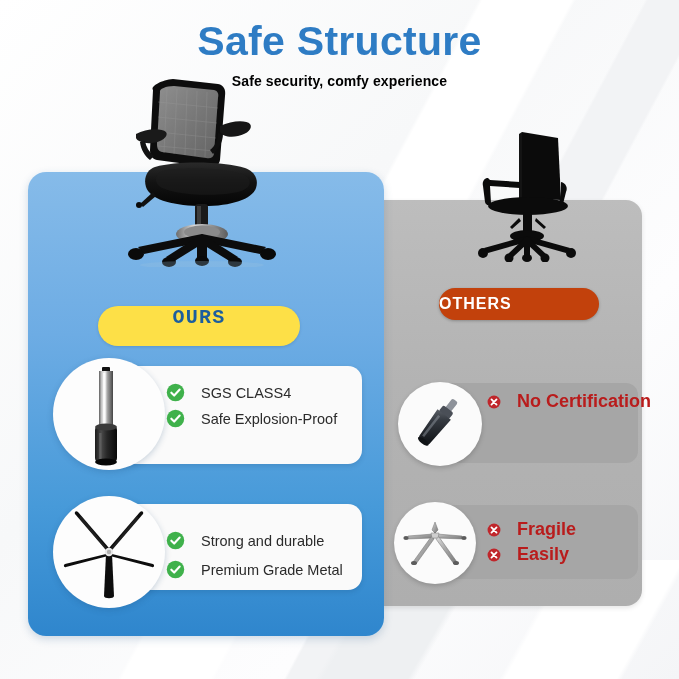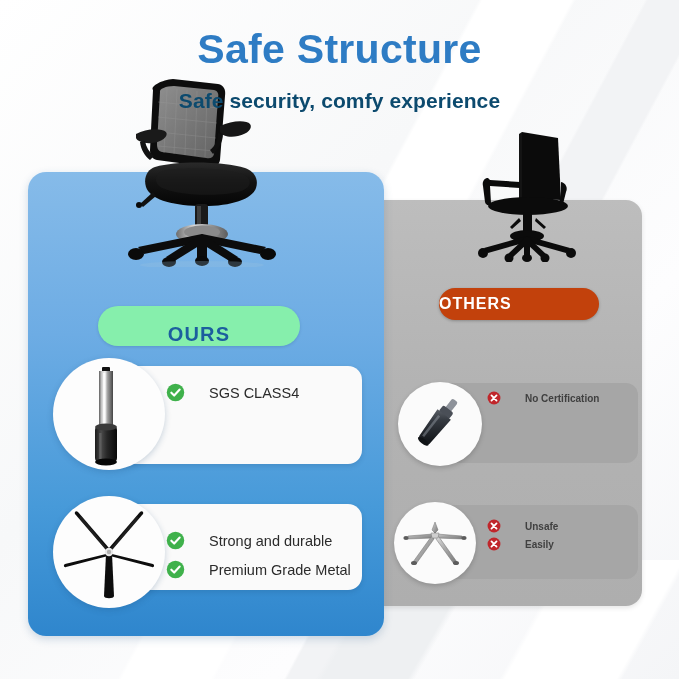--- a/index.html
+++ b/index.html
@@ -58,26 +58,26 @@
     width: 679px;
     text-align: center;
     z-index: 30;
   }
   .title {
     font-size: 41px;
     font-weight: bold;
     color: #2e7cc4;
     letter-spacing: 0.3px;
     line-height: 1.15;
-    margin: 16px;
+    margin: 8px;
   }
   .subtitle {
-    font-size: 21px;
+    font-size: 14px;
     font-weight: bold;
-    color: #0c4a6e;
+    color: #000000;
     margin: 7px 0 0 0;
     letter-spacing: 0.1px;
   }
 
   
   .panel-others {
     position: absolute;
     left: 352px;
     top: 200px;
     width: 290px;
@@ -99,27 +99,28 @@
     z-index: 10;
   }
 
   
   .pill-ours {
     position: absolute;
     left: 98px;
     top: 306px;
     width: 202px;
     height: 40px;
-    background: #86efac;
+    background: #fde047;
     border-radius: 21px;
     display: flex;
-    align-items: flex-end;
+    align-items: flex-start;
     justify-content: center;
     box-shadow: 0 1px 3px rgba(20,60,100,0.18);
     z-index: 22;
+    font-family: Liberation Mono, monospace;
   }
   .pill-ours-label {
     font-size: 20px;
     font-weight: bold;
     color: #1c5e9e;
     letter-spacing: 1.2px;
   }
   .pill-others {
     position: absolute;
     left: 439px;
@@ -170,21 +171,21 @@
     z-index: 21;
     display: flex;
     flex-direction: column;
   }
   .feat-list-ours-1 { left: 166px; top: 383px; gap: 7px; }
   .feat-list-ours-2 { left: 166px; top: 531px; gap: 10px; }
 
   .feat-row {
     display: flex;
     align-items: center;
-    gap: 24px;
+    gap: 16px;
   }
   .feat-text-ok {
     font-size: 14.5px;
     color: #2b2b2b;
     font-weight: normal;
     white-space: nowrap;
   }
 
   
   .card-others {
@@ -212,22 +213,22 @@
   .feat-list-others {
     position: absolute;
     z-index: 14;
     display: flex;
     flex-direction: column;
   }
   .feat-list-others-1 { left: 487px; top: 391px; gap: 4px; }
   .feat-list-others-2 { left: 487px; top: 519px; gap: 4px; }
 
   .feat-text-bad {
-    font-size: 10px;
-    color: #404040;
+    font-size: 18px;
+    color: #b91c1c;
     font-weight: bold;
     white-space: nowrap;
   }
 
   
   .icon-check {
     width: 19px;
     height: 19px;
     flex: 0 0 19px;
     display: block;
@@ -448,20 +449,27 @@
     </svg>
   </div>
   <div class="feat-list-ours feat-list-ours-1">
     <div class="feat-row">
       <svg class="icon-check" viewBox="0 0 20 20" xmlns="http://www.w3.org/2000/svg">
         <circle cx="10" cy="10" r="9.2" fill="#3fb14b"></circle>
         <path d="M5.6 10.2 L8.6 13.2 L14.4 6.9" stroke="#ffffff" stroke-width="2.2" fill="none" stroke-linecap="round" stroke-linejoin="round"></path>
       </svg>
       <span class="feat-text-ok">SGS CLASS4</span>
     </div>
+    <div class="feat-row">
+      <svg class="icon-check" viewBox="0 0 20 20" xmlns="http://www.w3.org/2000/svg">
+        <circle cx="10" cy="10" r="9.2" fill="#3fb14b"></circle>
+        <path d="M5.6 10.2 L8.6 13.2 L14.4 6.9" stroke="#ffffff" stroke-width="2.2" fill="none" stroke-linecap="round" stroke-linejoin="round"></path>
+      </svg>
+      <span class="feat-text-ok">Safe Explosion-Proof</span>
+    </div>
   </div>
 
   <div class="card-ours card-ours-2"></div>
   <div class="bubble-ours bubble-ours-2">
     <svg class="star-ours" viewBox="0 0 100 96" xmlns="http://www.w3.org/2000/svg">
       <g fill="#0d0d0d">
         <path d="M50 48 C49 48 48 47 47 46 L16 10 C15 8 17 6 19 8 L50 44 Z"></path>
         <path d="M50 48 C51 48 52 47 53 46 L84 10 C85 8 83 6 81 8 L50 44 Z"></path>
         <path d="M50 48 C49 49 48 49 47 50 L6 60 C4 61 5 64 7 63 L49 52 Z"></path>
         <path d="M50 48 C51 49 52 49 53 50 L94 60 C96 61 95 64 93 63 L51 52 Z"></path>
@@ -544,21 +552,21 @@
       <ellipse cx="6" cy="22" rx="2.6" ry="2" fill="#5c5c5c"></ellipse>
       <ellipse cx="64" cy="22" rx="2.6" ry="2" fill="#5c5c5c"></ellipse>
     </svg>
   </div>
   <div class="feat-list-others feat-list-others-2">
     <div class="feat-row">
       <svg class="icon-cross" viewBox="0 0 20 20" xmlns="http://www.w3.org/2000/svg">
         <circle cx="10" cy="10" r="9.2" fill="#c0262b"></circle>
         <path d="M6.4 6.4 L13.6 13.6 M13.6 6.4 L6.4 13.6" stroke="#ffffff" stroke-width="2.6" stroke-linecap="round"></path>
       </svg>
-      <span class="feat-text-bad">Unsafe</span>
+      <span class="feat-text-bad">Fragile</span>
     </div>
     <div class="feat-row">
       <svg class="icon-cross" viewBox="0 0 20 20" xmlns="http://www.w3.org/2000/svg">
         <circle cx="10" cy="10" r="9.2" fill="#c0262b"></circle>
         <path d="M6.4 6.4 L13.6 13.6 M13.6 6.4 L6.4 13.6" stroke="#ffffff" stroke-width="2.6" stroke-linecap="round"></path>
       </svg>
       <span class="feat-text-bad">Easily</span>
     </div>
   </div>
 

